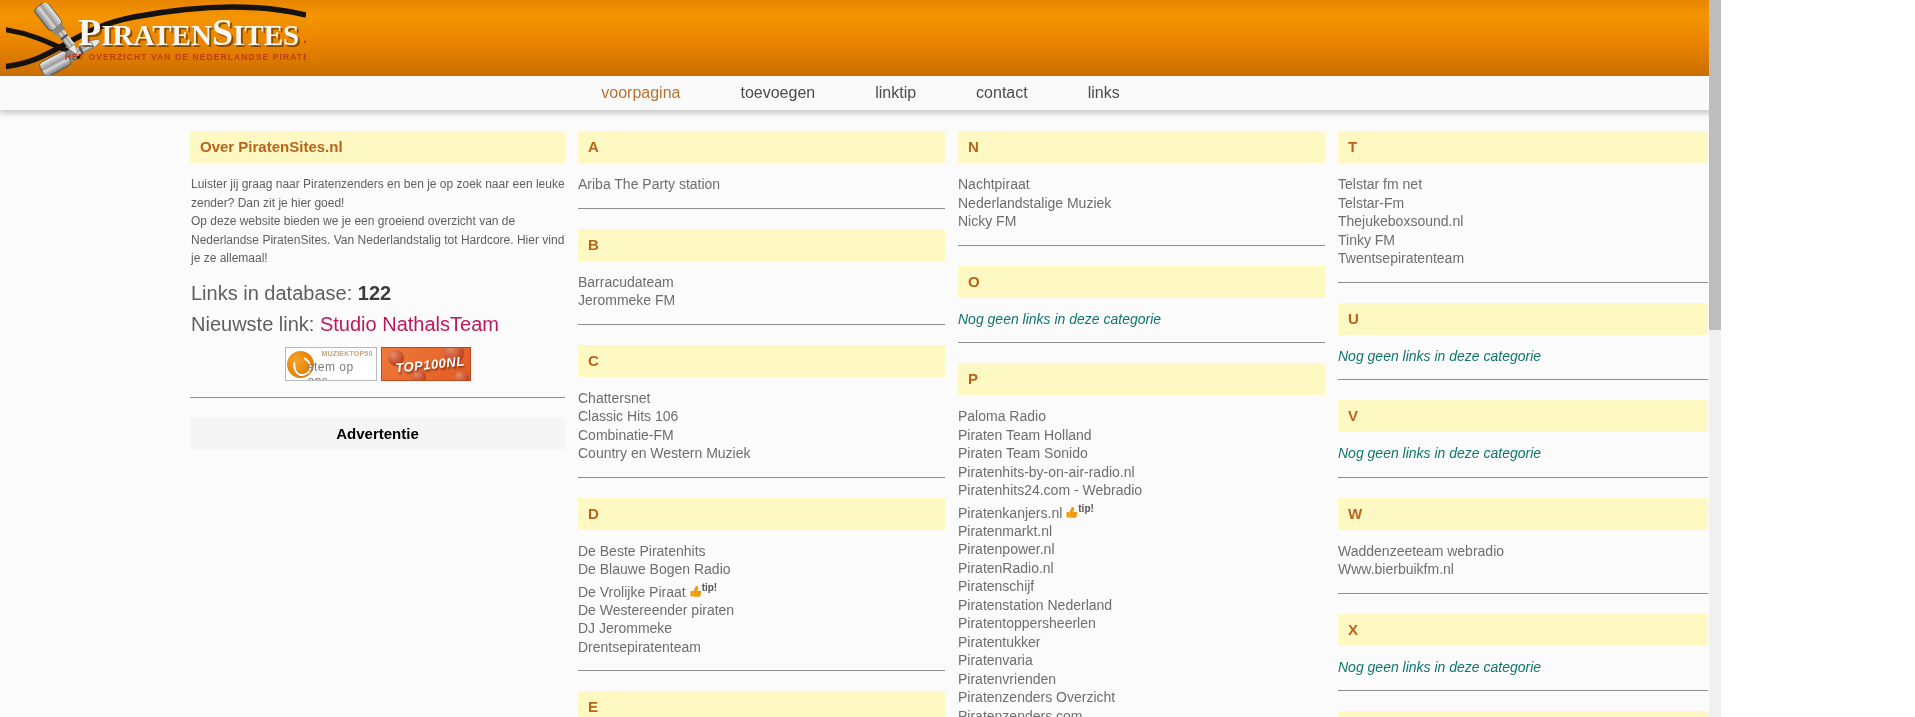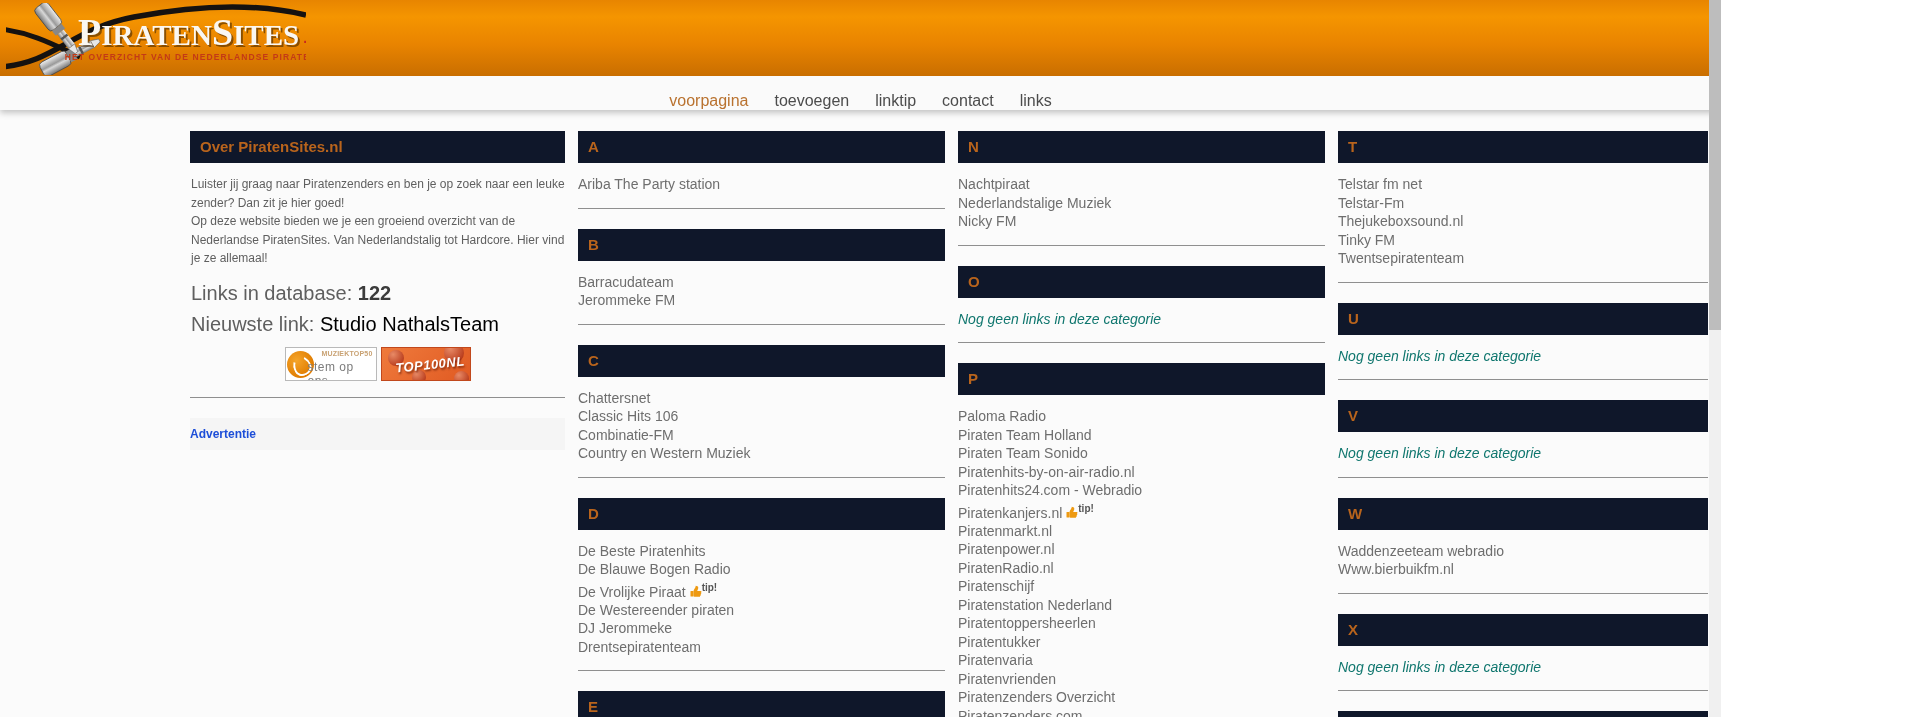--- a/index.html
+++ b/index.html
@@ -12,46 +12,46 @@
   
   .site-header {
     height:76px;
     background:linear-gradient(180deg,#e88500 0%,#f59500 22%,#e98400 58%,#c96e00 100%);
     position:relative; z-index:4;
   }
   .logo-svg { position:absolute; left:6px; top:3px; }
   
   .main-nav {
     height:34px; background:#fafafa; position:relative; z-index:3;
-    display:flex; justify-content:center; align-items:flex-end; gap:26px;
+    display:flex; justify-content:center; align-items:center; gap:60px;
     font-size:16px; color:#4c4c4c;
     box-shadow:0 3px 6px rgba(0,0,0,0.22);
   }
   .nav-item { cursor:pointer; }
   .nav-item.active { color:#b9722f; }
   
   .content {
     position:absolute; left:190px; top:131px; width:1522px;
     display:grid; grid-template-columns:375px 367px 367px 370px; column-gap:13px;
   }
   .bar {
-    background:#0f172a; height:32px; line-height:32px; padding-left:10px;
+    background:#fef9c3; height:32px; line-height:32px; padding-left:10px;
     font-weight:bold; font-size:15px; color:#b9641c; margin-bottom:12px;
   }
   .links-list { font-size:14px; line-height:18.5px; padding-bottom:14px; }
   .link-item { display:block; color:#6e6e6e; text-decoration:none; cursor:pointer; }
   .empty-text { font-size:14px; line-height:18.5px; color:#0f766e; font-style:italic; padding-bottom:14px; }
   .rule { border-bottom:1px solid #8f8f8f; margin-bottom:20px; }
   .tip-icon { display:inline-block; vertical-align:-1px; margin-left:4px; }
   .tip-label { font-size:10px; color:#555; vertical-align:super;font-weight:bold; }
   
   .about-paragraph { font-size:12px; line-height:18.5px; color:#5f5f5f; margin:12px 0 16px 1px; }
   .about-line { font-size:20px; line-height:18.5px; color:#5f5f5f; margin:0 0 13px 1px; }
   .about-line b { color:#3c3c3c; }
-  .newest-link { color:#000000; text-decoration:none; cursor:pointer; }
+  .newest-link { color:#be185d; text-decoration:none; cursor:pointer; }
   .banners { display:flex; justify-content:center; align-items:center; gap:4px; margin:8px 0 16px 0; }
   .banner1 {
     width:92px; height:34px; background:#fff; border:1px solid #b9b9b9;
     position:relative; cursor:pointer; overflow:hidden;
   }
   .banner1 .b1-top { position:absolute; right:3px; top:2px; font-size:7px; font-weight:bold; color:#c9a273; letter-spacing:0.2px; }
   .banner1 .b1-main { position:absolute; left:22px; top:12px; font-size:12px; color:#7c7c7c; letter-spacing:0.5px; }
   .b1-circle {
     position:absolute; left:1px; top:3px; width:27px; height:27px; border-radius:50%;
     background:radial-gradient(circle at 35% 35%, #f5a52b, #e07c00 70%);
@@ -65,22 +65,22 @@
     width:90px; height:34px; position:relative; cursor:pointer; overflow:hidden;
     background:linear-gradient(135deg,#ef7a3c 0%,#e05a22 100%); border:1px solid #c1481c;
   }
   .banner2 .sphere { position:absolute; border-radius:50%; background:radial-gradient(circle at 32% 28%, #e88a66, #b93d1d 75%); }
   .banner2 .b2-text {
     position:absolute; left:4px; top:9px; width:100%; text-align:center;
     font-size:13px; font-weight:bold; font-style:italic; color:#fff;
     text-shadow:1px 2px 2px rgba(90,20,0,0.65); transform:rotate(-6deg); letter-spacing:0.5px;
   }
   .advert-bar {
-    background:#f5f5f5; height:32px; line-height:32px; text-align:left;
-    font-weight:bold; font-size:12px; color:#1d4ed8; margin-top:20px;
+    background:#f5f5f5; height:32px; line-height:32px; text-align:center;
+    font-weight:bold; font-size:15px; color:#000000; margin-top:20px;
   }
   
   .scrollbar { position:absolute; right:0; top:0; width:12px; height:717px; background:#f0f0f0; z-index:9; }
   .scroll-thumb { position:absolute; right:0; top:0; width:12px; height:330px; background:#bdbdbd; cursor:pointer; }
 </style>
 </head>
 <body>
 
 <div class="page">
 

